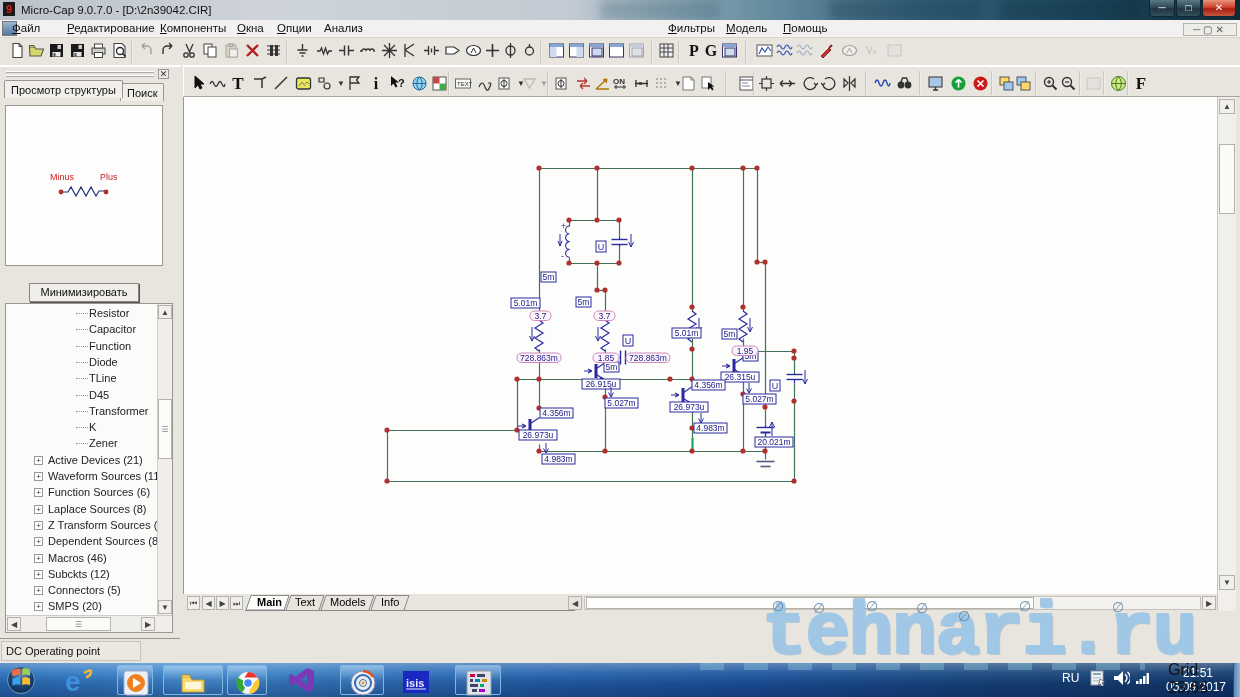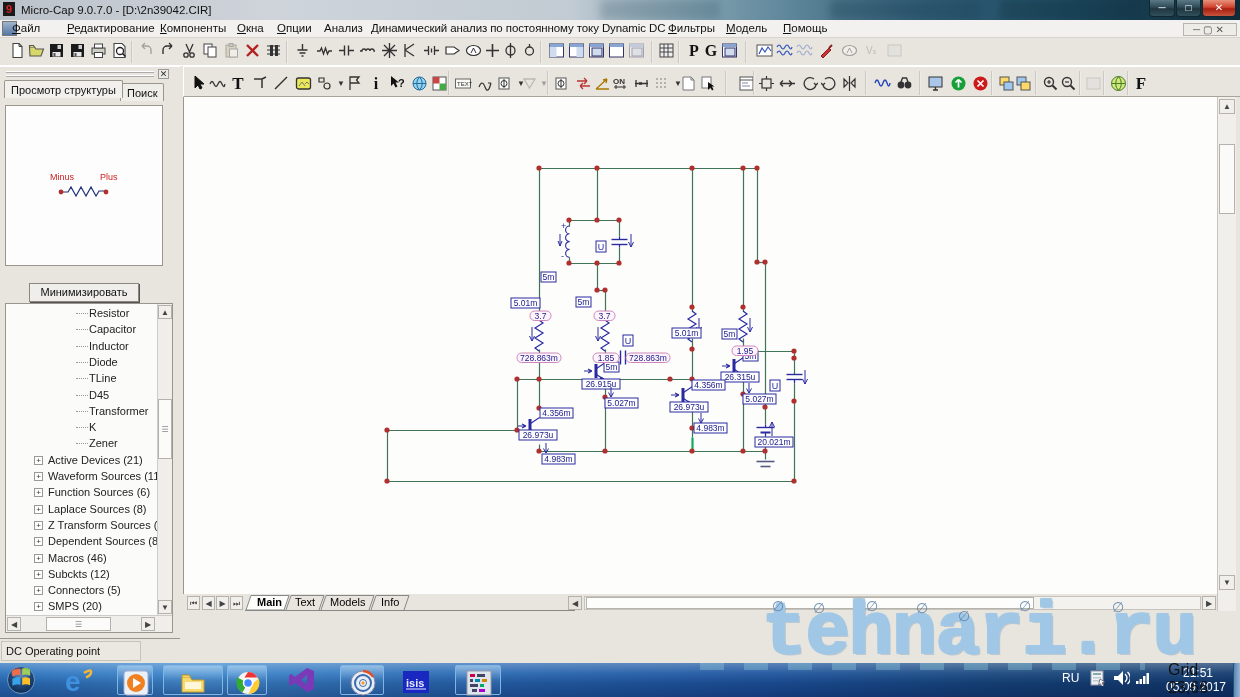--- a/index.html
+++ b/index.html
@@ -68,21 +68,20 @@
 </div>
 
 <div id="menu" class="abs">
   <div id="winico" class="abs"></div>
   <div class="m" style="left:12px"><span class="mm">Ф</span>айл</div>
   <div class="m" style="left:67px"><span class="mm">Р</span>едактирование</div>
   <div class="m" style="left:160px"><span class="mm">К</span>омпоненты</div>
   <div class="m" style="left:237px"><span class="mm">О</span>кна</div>
   <div class="m" style="left:277px"><span class="mm">О</span>пции</div>
   <div class="m" style="left:324px">Анализ</div>
-  <div class="m" style="left:371px;letter-spacing:-0.1px">Динамический анализ по постоянному току Dynamic DC</div>
   <div class="m" style="left:668px"><span class="mm">Ф</span>ильтры</div>
   <div class="m" style="left:726px"><span class="mm">М</span>одель</div>
   <div class="m" style="left:783px"><span class="mm">П</span>омощь</div>
   <div class="abs" style="left:1183px;top:3px;width:54px;height:13px;font-size:10px;text-align:center;line-height:12px;color:#555;letter-spacing:3px;border:1px solid #b8b5ae;background:#eeece7">─▢✕</div>
 </div>
 
 <div id="tb1" class="abs">
       <div class="ic" style="left:8px;top:4px;"><svg width="17" height="17" viewBox="0 0 17 17">
           <path d="M4 1.5 h6 l3 3 v11 h-9 z" fill="#fff" stroke="#444" stroke-width="1.1"></path>
           <path d="M10 1.5 v3 h3" fill="none" stroke="#444"></path>
@@ -455,21 +454,21 @@
       <circle cx="55" cy="86" r="2.4" fill="#b03030"></circle>
           <circle cx="100" cy="86" r="2.4" fill="#b03030"></circle>
     </svg>
   </div>
   <div id="minbtn" class="abs">Минимизировать</div>
   <div id="tree" class="abs" style="height:330px">
         <div class="ti" style="left:83px;top:3px">Resistor</div>
         <div class="abs" style="left:70px;top:9px;width:12px;border-top:1px dotted #999"></div>
         <div class="ti" style="left:83px;top:19.3px">Capacitor</div>
         <div class="abs" style="left:70px;top:25.3px;width:12px;border-top:1px dotted #999"></div>
-        <div class="ti" style="left:83px;top:35.6px">Inductor</div>
+        <div class="ti" style="left:83px;top:35.6px">Function</div>
         <div class="abs" style="left:70px;top:41.6px;width:12px;border-top:1px dotted #999"></div>
         <div class="ti" style="left:83px;top:51.900000000000006px">Diode</div>
         <div class="abs" style="left:70px;top:57.900000000000006px;width:12px;border-top:1px dotted #999"></div>
         <div class="ti" style="left:83px;top:68.2px">TLine</div>
         <div class="abs" style="left:70px;top:74.2px;width:12px;border-top:1px dotted #999"></div>
         <div class="ti" style="left:83px;top:84.5px">D45</div>
         <div class="abs" style="left:70px;top:90.5px;width:12px;border-top:1px dotted #999"></div>
         <div class="ti" style="left:83px;top:100.8px">Transformer</div>
         <div class="abs" style="left:70px;top:106.8px;width:12px;border-top:1px dotted #999"></div>
         <div class="ti" style="left:83px;top:117.1px">K</div>

